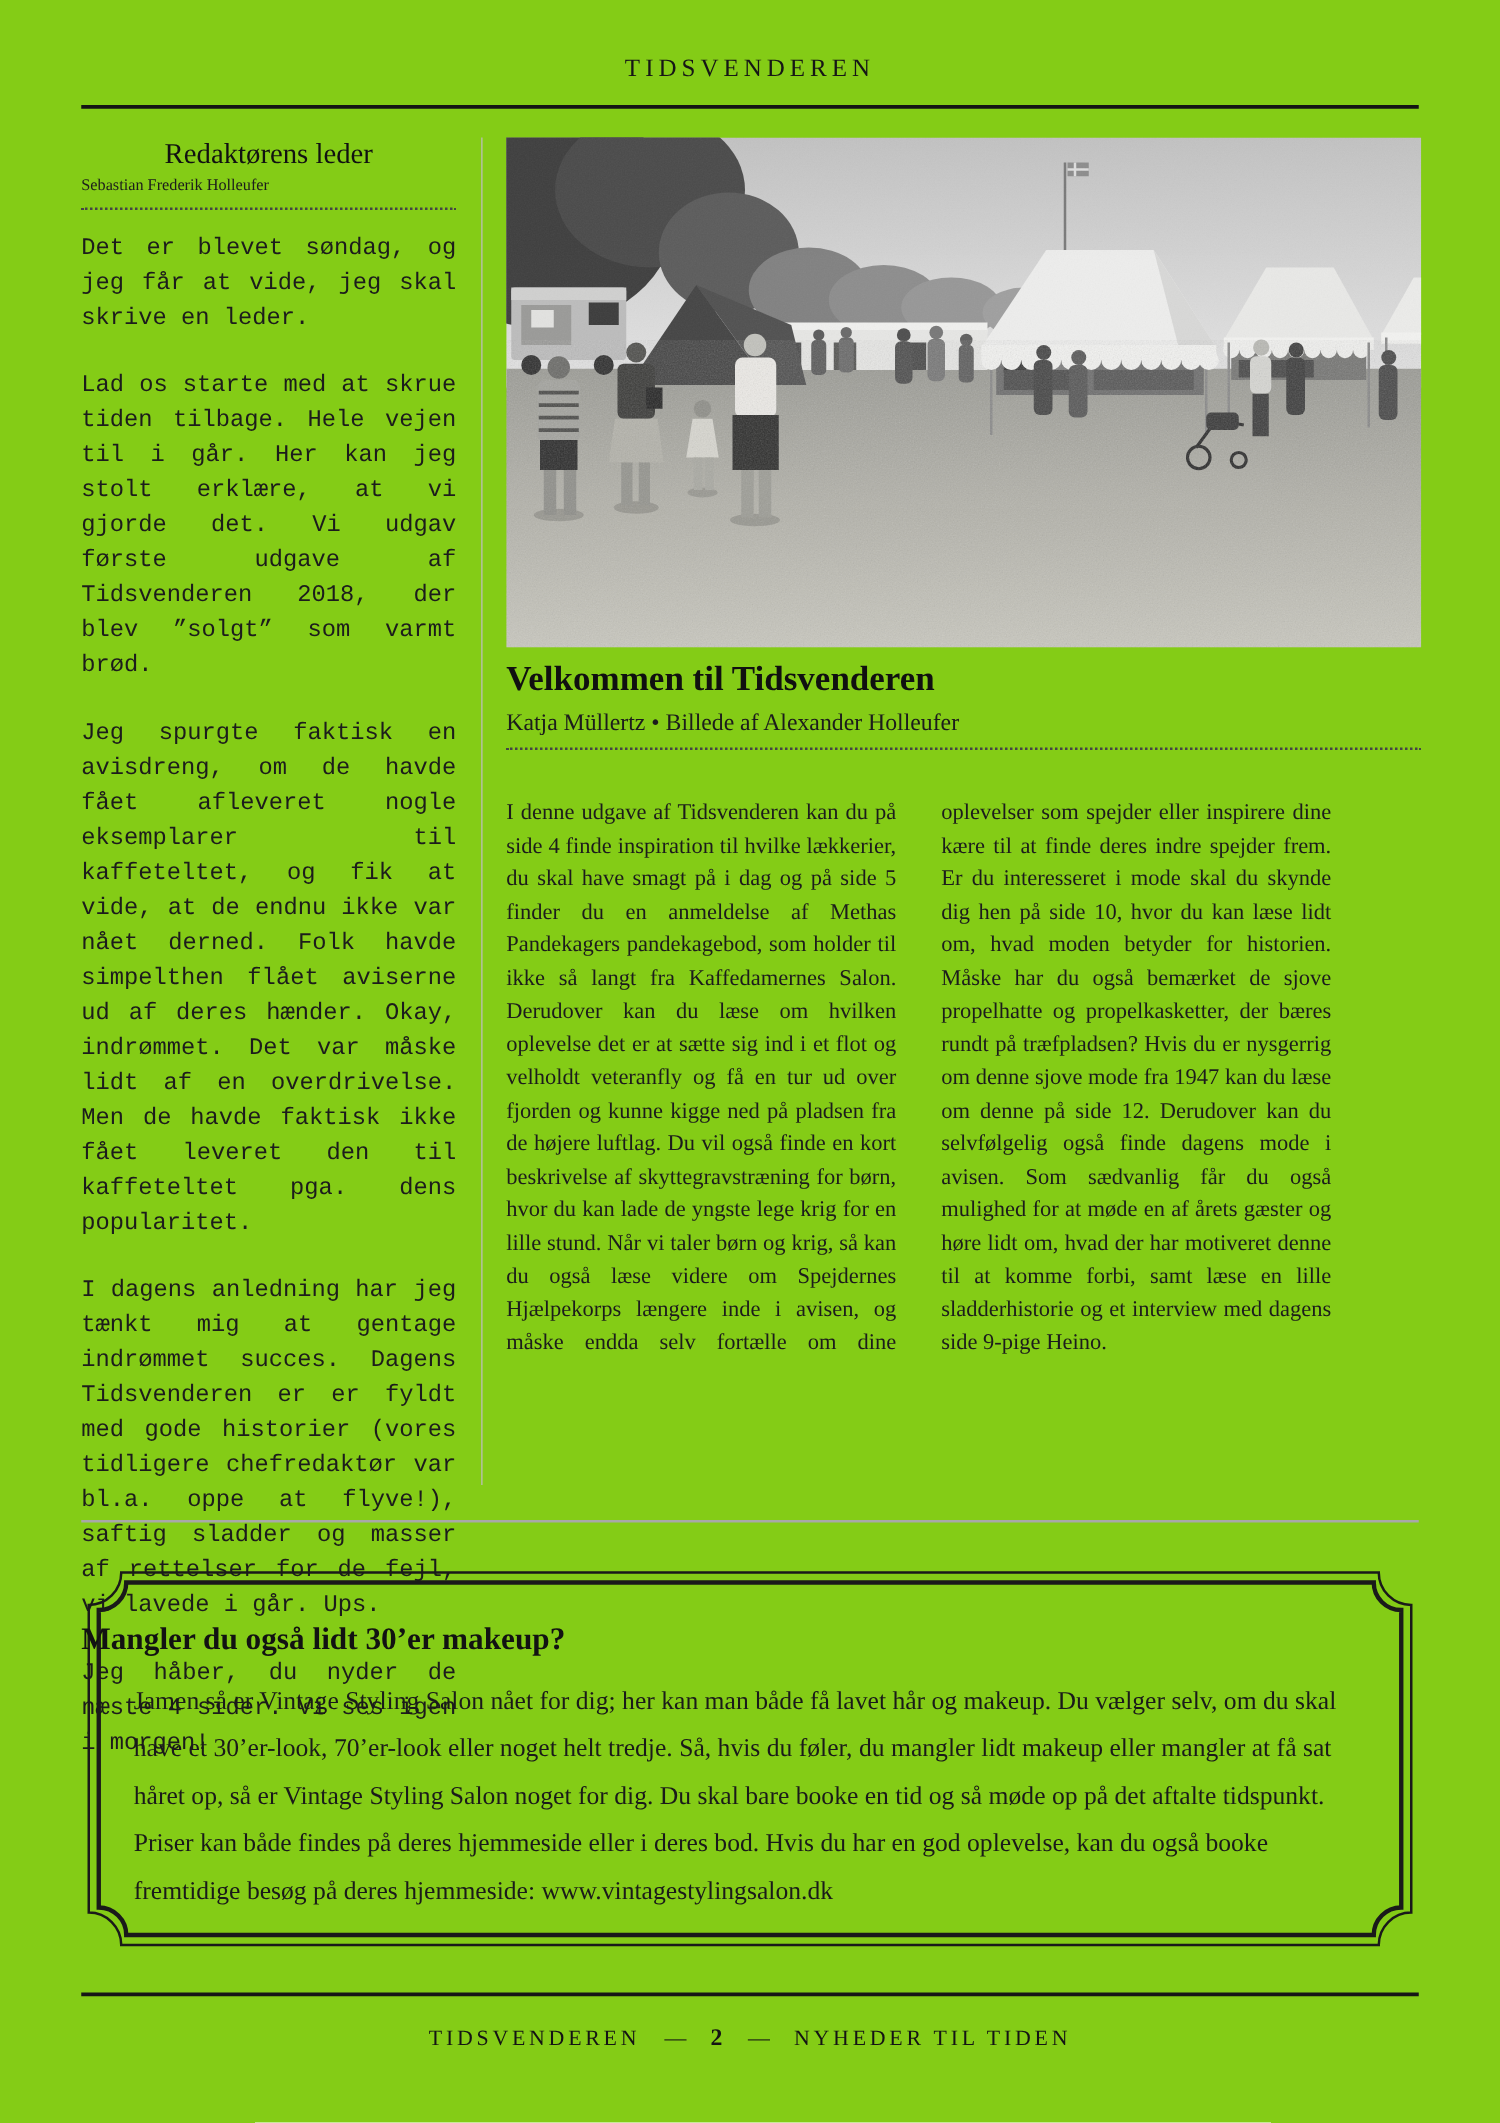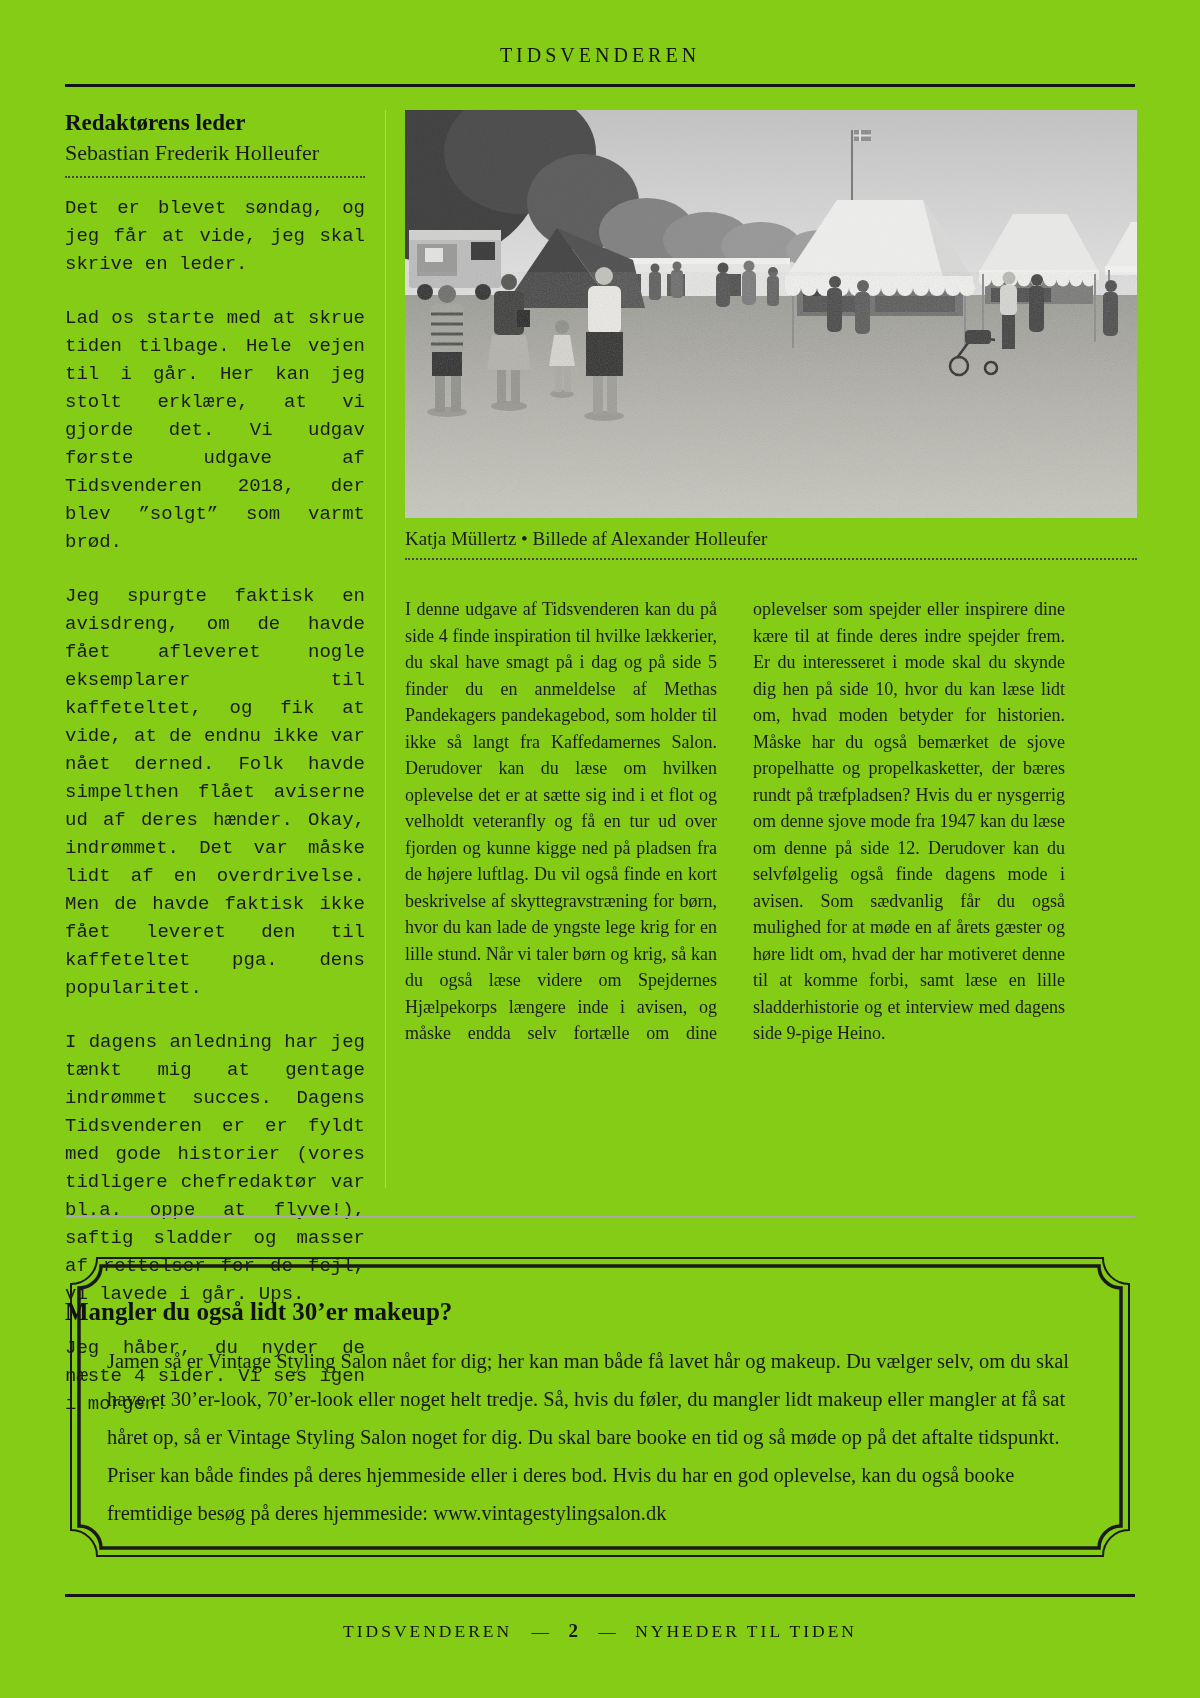--- a/index.html
+++ b/index.html
@@ -6,22 +6,22 @@
   .page{position:relative;width:1200px;height:1698px;background:#84cc16;
         font-family:"Liberation Serif", serif;color:#1c1c1c;overflow:hidden;}
 
   
   .masthead-title{position:absolute;top:44px;left:0;width:100%;text-align:center;
       font-size:20px;letter-spacing:4px;color:#161616;}
   .masthead-rule{position:absolute;top:84px;left:65px;width:1070px;height:3px;background:#141414;}
 
   
   .editorial{position:absolute;left:65px;top:110px;width:300px;}
-  .editorial-title{margin:0 0 4px 0;font-size:23px;font-weight:700;color:#111;}
-  .editorial-author{font-size:22px;margin:0 0 10px 0;}
+  .editorial-title{margin:0 0 4px 0;font-size:23px;font-weight:400;color:#111;text-align:center;}
+  .editorial-author{font-size:13px;margin:0 0 10px 0;}
   .dotted{height:0;border-top:2px dotted #454545;margin:6px 0 16px 0;}
   .para{font-size:19px;line-height:28px;text-align:justify;margin:0 0 26px 0;font-family:Liberation Mono, monospace;}
 
   .col-divider{position:absolute;left:385px;top:110px;width:1px;height:1078px;background:#bdbdbd;}
 
   
   .photo{position:absolute;left:405px;top:110px;width:732px;height:408px;margin:0;padding:0;}
   .photo svg{display:block;}
 
   
@@ -251,20 +251,21 @@
           <rect x="202" y="266" width="10" height="38" fill="#9d9d96"></rect>
         </g>
       </g>
 
       <rect y="185" width="732" height="223" filter="url(#grain)" opacity="0.20"></rect>
       <rect width="732" height="408" filter="url(#grain)" opacity="0.07"></rect>
     </svg>
   </figure>
 
   <section class="article">
+    <h1 class="article-title">Velkommen til Tidsvenderen</h1>
     <div class="article-byline">Katja Müllertz • Billede af Alexander Holleufer</div>
     <div class="dotted"></div>
     <div class="article-body">I denne udgave af Tidsvenderen kan du på side 4 finde inspiration til hvilke lækkerier, du skal have smagt på i dag og på side 5 finder du en anmeldelse af Methas Pandekagers pandekagebod, som holder til ikke så langt fra Kaffedamernes Salon. Derudover kan du læse om hvilken oplevelse det er at sætte sig ind i et flot og velholdt veteranfly og få en tur ud over fjorden og kunne kigge ned på pladsen fra de højere luftlag. Du vil også finde en kort beskrivelse af skyttegravstræning for børn, hvor du kan lade de yngste lege krig for en lille stund. Når vi taler børn og krig, så kan du også læse videre om Spejdernes Hjælpekorps længere inde i avisen, og måske endda selv fortælle om dine oplevelser som spejder eller inspirere dine kære til at finde deres indre spejder frem. Er du interesseret i mode skal du skynde dig hen på side 10, hvor du kan læse lidt om, hvad moden betyder for historien. Måske har du også bemærket de sjove propelhatte og propelkasketter, der bæres rundt på træfpladsen? Hvis du er nysgerrig om denne sjove mode fra 1947 kan du læse om denne på side 12. Derudover kan du selvfølgelig også finde dagens mode i avisen. Som sædvanlig får du også mulighed for at møde en af årets gæster og høre lidt om, hvad der har motiveret denne til at komme forbi, samt læse en lille sladderhistorie og et interview med dagens side 9-pige Heino.</div>
   </section>
 
   <div class="thin-rule"></div>
 
   <section class="ad">
     <svg class="ad-frame" width="1070" height="310" viewBox="0 0 1070 310">
       <path d="M 32 6 L 1038 6 A 26 26 0 0 0 1064 32 L 1064 278 A 26 26 0 0 0 1038 304 L 32 304 A 26 26 0 0 0 6 278 L 6 32 A 26 26 0 0 0 32 6 Z" fill="none" stroke="#1a1a1a" stroke-width="2"></path>

